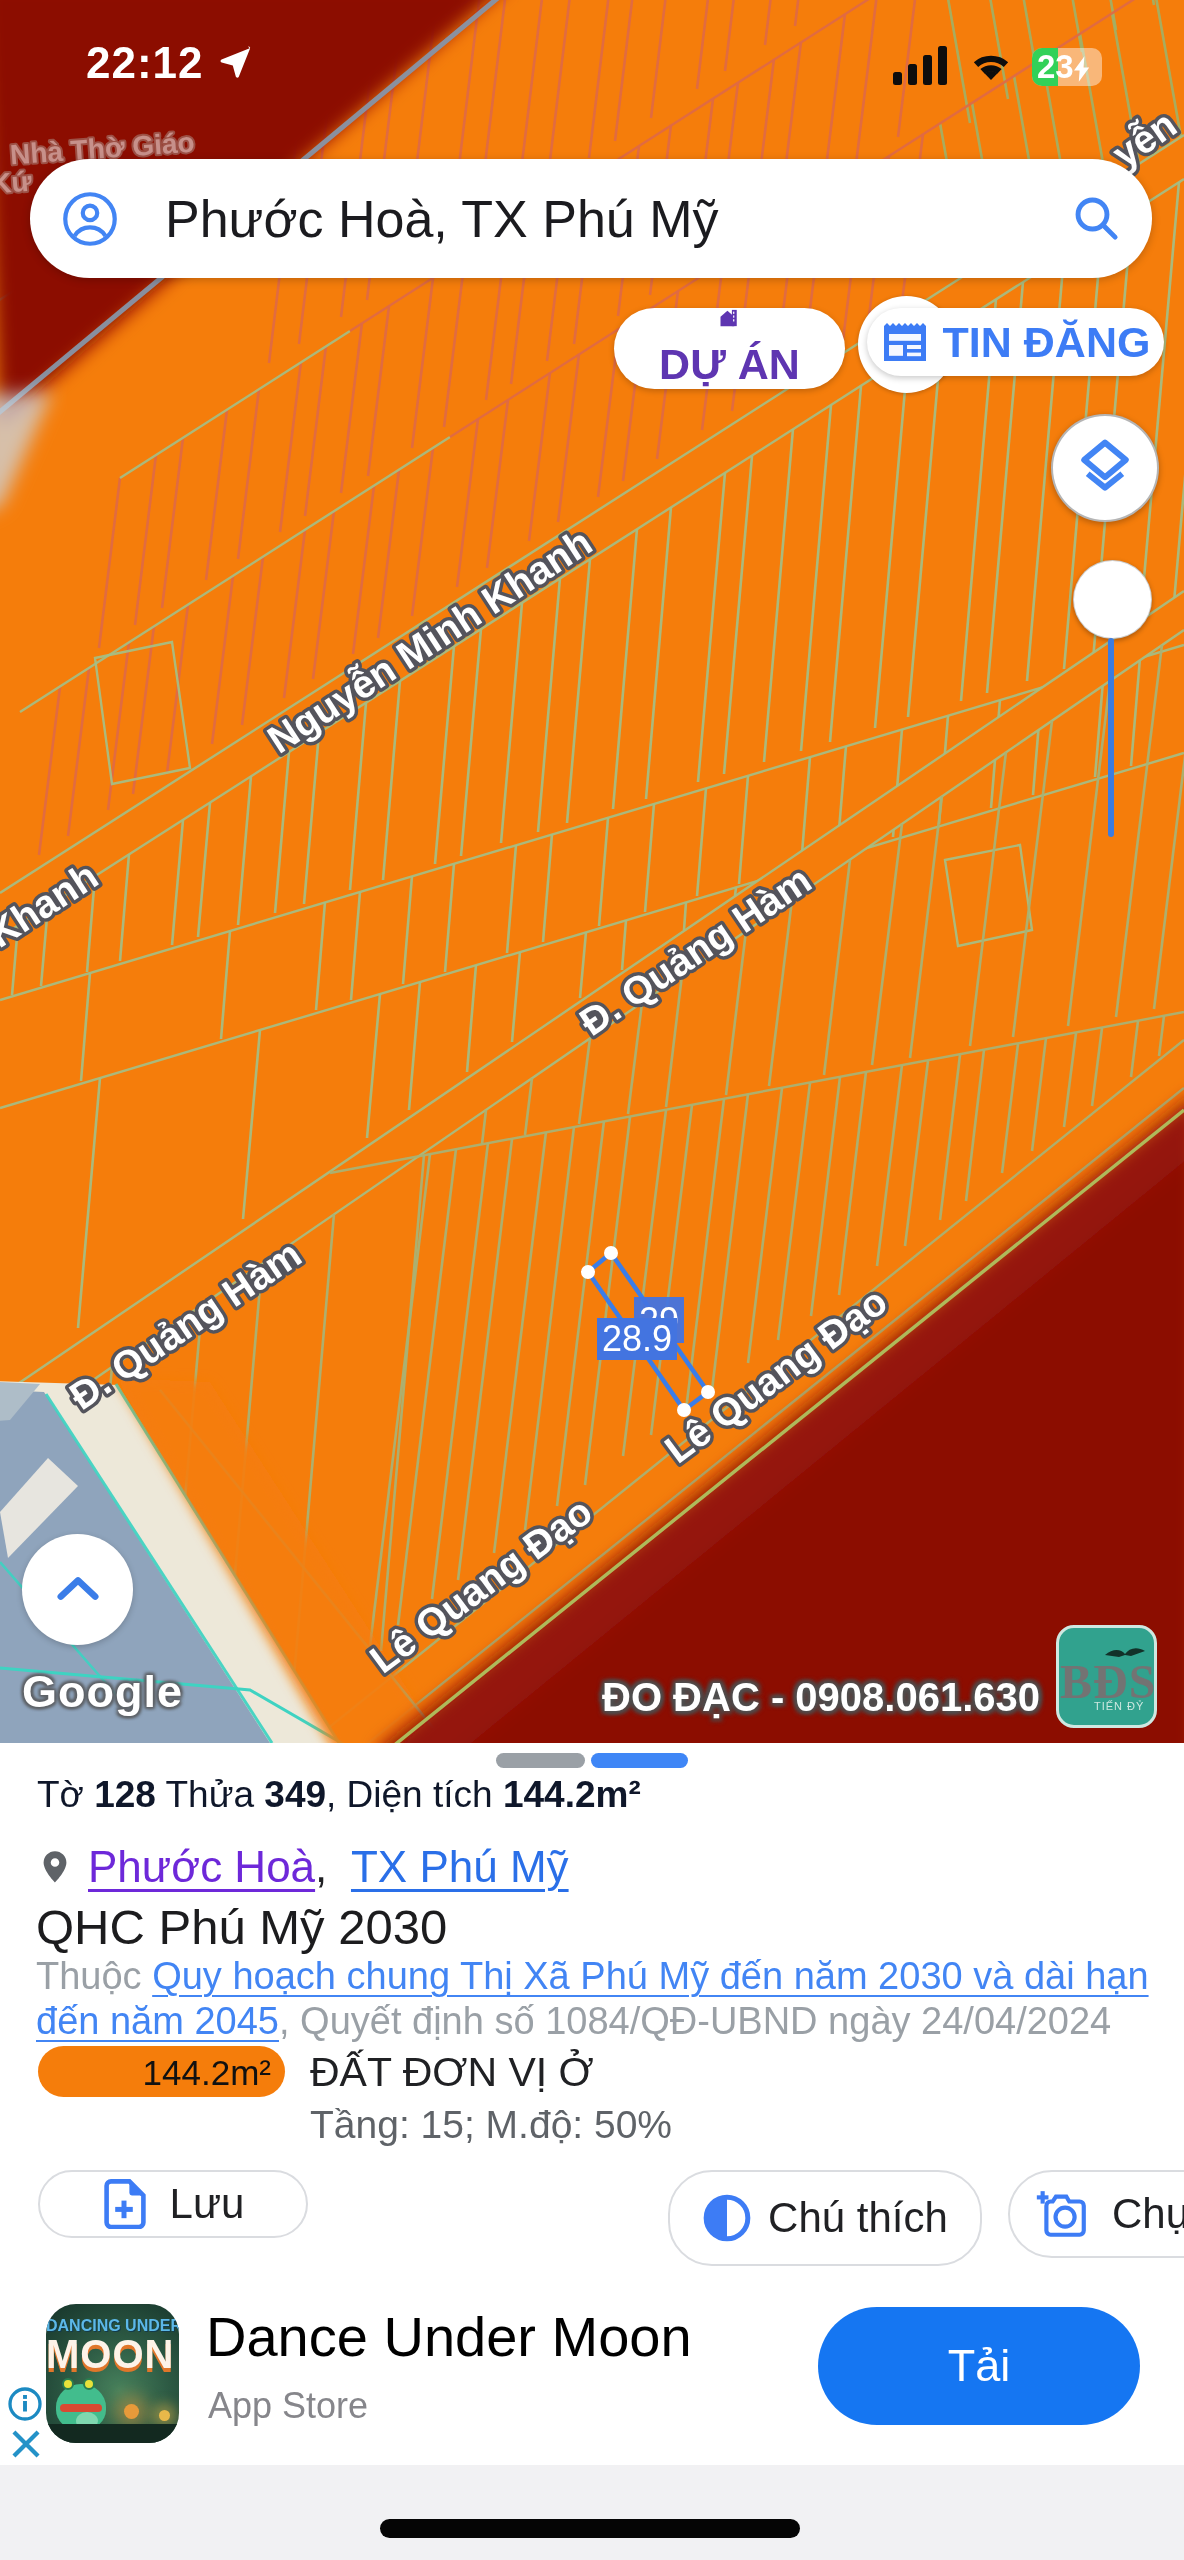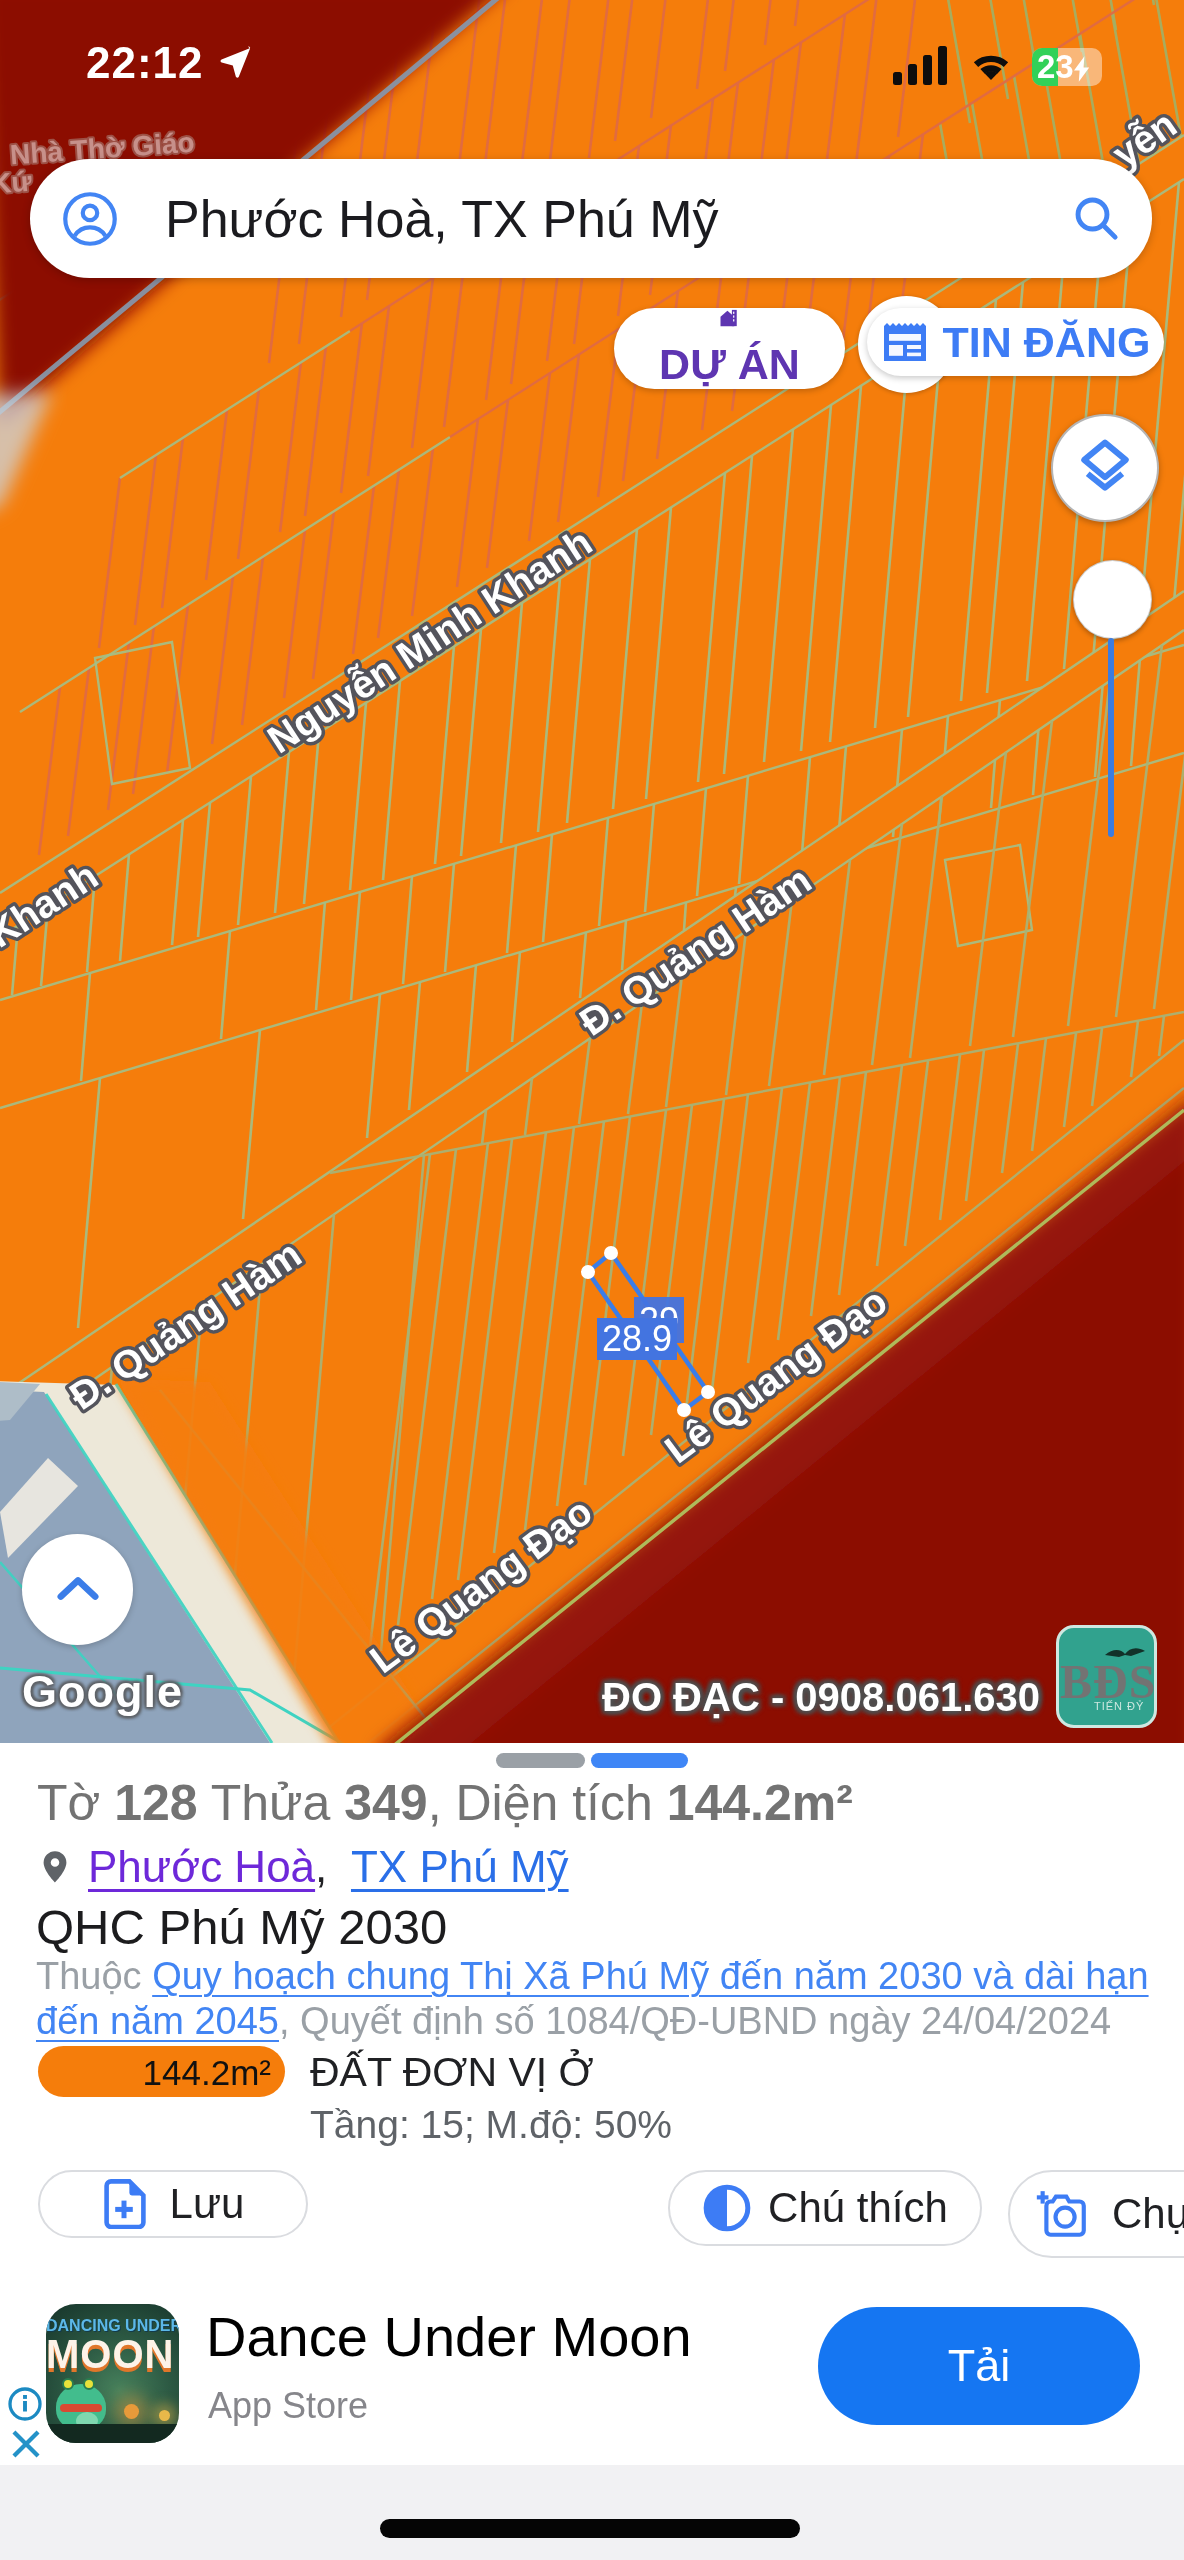--- a/index.html
+++ b/index.html
@@ -429,21 +429,21 @@
       <path d="M1 7 C5 3.5,9 4,11 6.5 C13 3.5,17 2.5,21 5 L14 7.5 11 7 8 8z" fill="#123129"></path>
     </svg>
 <div class="abs" style="left:1094px;top:1700px;font-size:11px;color:#cde8e0;letter-spacing:1px;">TIẾN ĐỶ</div>
 
 <div class="abs" style="left:0;top:1743px;width:1184px;height:722px;background:#fff;border-radius:28px 28px 0 0;"></div>
 
 <div class="abs" style="left:496px;top:1753px;width:89px;height:15px;border-radius:8px;background:#9AA0A6;"></div>
 
 <div class="abs" style="left:591px;top:1753px;width:97px;height:15px;border-radius:8px;background:#3F86F6;"></div>
 
-<div class="abs" style="left:37px;top:1774px;font-size:50px;color:#737373;">Tờ <b>128</b> Thửa <b>349</b>, Diện tích <b>144.2m²</b></div>
+<div class="abs" style="left:37px;top:1774px;font-size:37px;color:#0f172a;">Tờ <b>128</b> Thửa <b>349</b>, Diện tích <b>144.2m²</b></div>
 
 <svg class="abs" style="left:36px;top:1848px" width="38" height="38" viewBox="0 0 24 24">
       <path d="M12 2a7.2 7.2 0 0 0-7.2 7.2c0 5.4 7.2 12.6 7.2 12.6s7.2-7.2 7.2-12.6A7.2 7.2 0 0 0 12 2zm0 9.8a2.7 2.7 0 1 1 0-5.4 2.7 2.7 0 0 1 0 5.4z" fill="#5f6368"></path>
     </svg>
 
 <div class="abs" style="left:88px;top:1842px;font-size:44px;color:#202124;"><span style="color:#6d28d9;text-decoration:underline;text-decoration-thickness:3px;text-underline-offset:7px;">Phước Hoà</span>,&nbsp; <span style="color:#2A6FE8;text-decoration:underline;text-decoration-thickness:3px;text-underline-offset:7px;">TX Phú Mỹ</span></div>
 
 <div class="abs" style="left:36px;top:1899px;font-size:49px;color:#1c1c1e;">QHC Phú Mỹ 2030</div>
 
 <div class="abs" style="left:36px;top:1955px;font-size:38px;color:#9AA0A6;">Thuộc <span style="color:#4285F4;text-decoration:underline;text-decoration-thickness:2px;text-underline-offset:6px;">Quy hoạch chung Thị Xã Phú Mỹ đến năm 2030 và dài hạn</span></div>
@@ -461,21 +461,21 @@
 <svg width="46" height="50" viewBox="0 0 22 25">
         <path d="M4 1.2h9.2l7 7v13.6a2.2 2.2 0 0 1-2.2 2.2H4a2.2 2.2 0 0 1-2.2-2.2V3.4A2.2 2.2 0 0 1 4 1.2z" fill="none" stroke="#3D7CF5" stroke-width="2.3"></path>
         <path d="M13.2 1.2 20.2 8.2 H14.4 A1.2 1.2 0 0 1 13.2 7z" fill="#3D7CF5"></path>
         <line x1="10.5" y1="10.8" x2="10.5" y2="19.6" stroke="#3D7CF5" stroke-width="2.5"></line>
         <line x1="6.1" y1="15.2" x2="14.9" y2="15.2" stroke="#3D7CF5" stroke-width="2.5"></line>
       </svg>
 <span style="font-size:42px;color:#202124;">Lưu</span>
     </div>
 
 
-<div class="abs" style="left:668px;top:2170px;width:314px;height:76px;border:2px solid #DADCE0;border-radius:44px;display:flex;align-items:center;justify-content:center;gap:16px;">
+<div class="abs" style="left:668px;top:2170px;width:314px;height:96px;border:2px solid #DADCE0;border-radius:44px;display:flex;align-items:center;justify-content:center;gap:16px;">
 <svg width="50" height="50" viewBox="0 0 24 24">
         <circle cx="12" cy="12" r="10" fill="none" stroke="#3D7CF5" stroke-width="2.4"></circle>
         <path d="M12 2a10 10 0 0 0 0 20z" fill="#3D7CF5"></path>
       </svg>
 <span style="font-size:42px;color:#202124;">Chú thích</span>
     </div>
 
 <div class="abs" style="left:1008px;top:2170px;width:260px;height:88px;border:2px solid #DADCE0;border-radius:44px;display:flex;align-items:center;gap:22px;padding-left:26px;">
 <svg width="54" height="50" viewBox="0 0 26 24">
         <path d="M8 6l1.6-2.4h5L16 6h5a2 2 0 0 1 2 2v12a2 2 0 0 1-2 2H7a2 2 0 0 1-2-2V8a2 2 0 0 1 2-2z" fill="none" stroke="#3D7CF5" stroke-width="2"></path>

